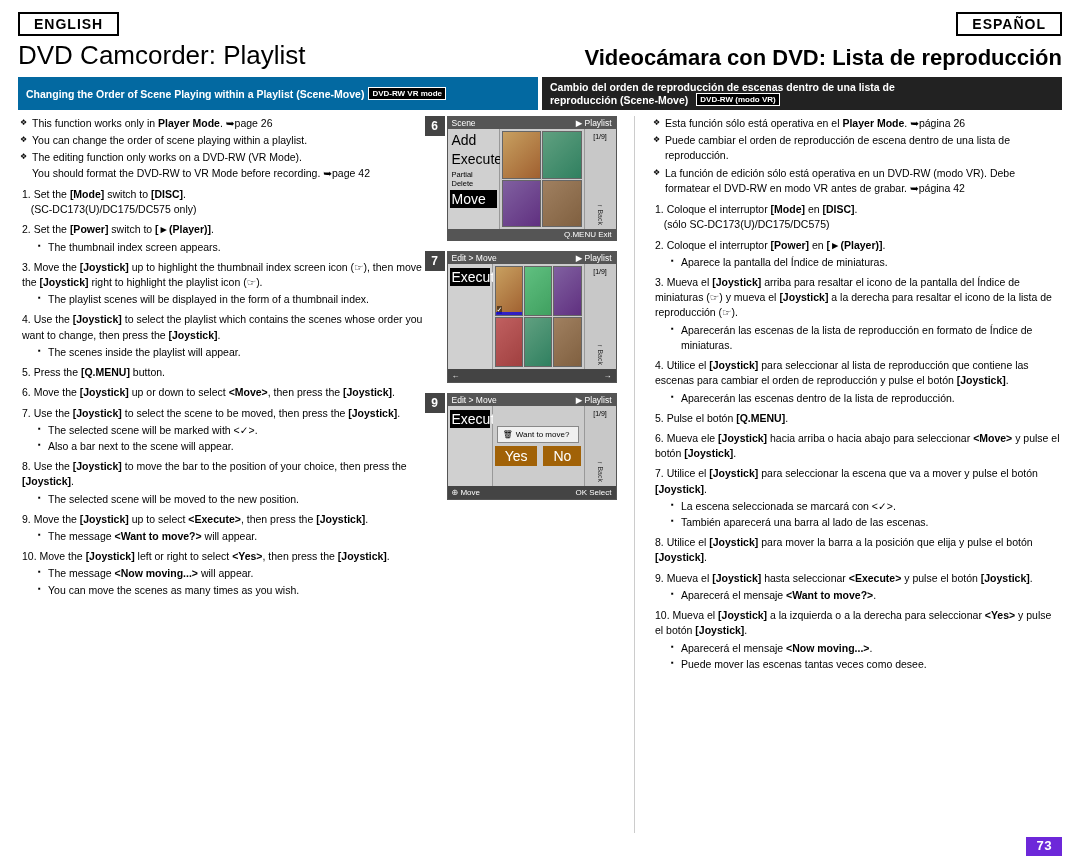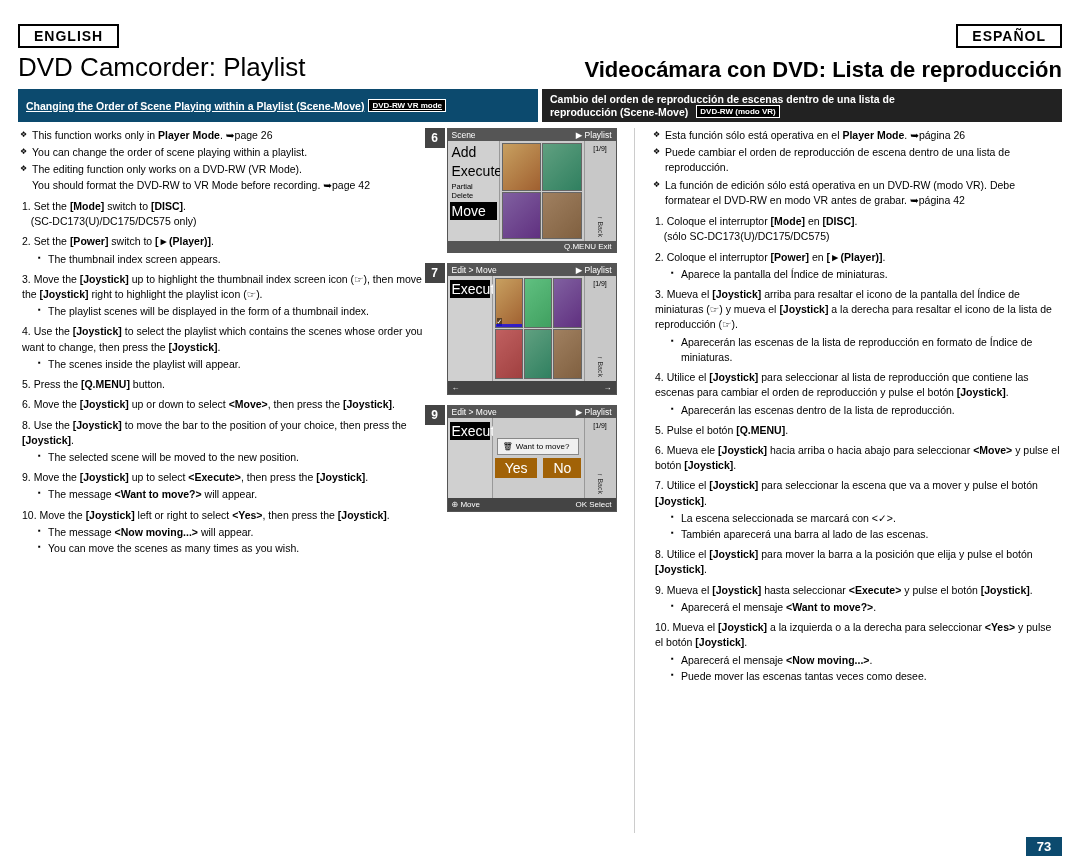--- a/index.html
+++ b/index.html
@@ -8,21 +8,21 @@
       height: 866px;
       background: #fff;
       font-family: Arial, Helvetica, sans-serif;
       font-size: 11px;
       color: #000;
       overflow: hidden;
     }
     .page {
       width: 1080px;
       height: 866px;
-      padding: 24px 18px 10px 18px;
+      padding: 12px 18px 10px 18px;
       display: flex;
       flex-direction: column;
     }
     
     .header {
       display: flex;
       justify-content: space-between;
       margin-bottom: 4px;
     }
     .lang-box {
@@ -51,29 +51,28 @@
       flex: 1;
       text-align: right;
     }
     
     .section-header-row {
       display: flex;
       gap: 4px;
       margin-bottom: 6px;
     }
     .section-header-en {
-      background: #0c4a6e;
+      background: #0369a1;
       color: #fff;
       font-weight: bold;
       font-size: 10.5px;
       padding: 4px 8px;
       flex: 1;
       display: flex;
       align-items: center;
-      text-decoration: underline;
     }
     .section-header-es {
       background: #222;
       color: #fff;
       font-weight: bold;
       font-size: 10.5px;
       padding: 4px 8px;
       flex: 1;
       display: flex;
       align-items: flex-start;
@@ -291,27 +290,28 @@
       font-size: 8px;
     }
     
     .footer {
       display: flex;
       justify-content: flex-end;
       align-items: center;
       padding-top: 4px;
     }
     .page-num {
-      background: #0c4a6e;
+      background: #6d28d9;
       color: #fff;
       font-weight: bold;
       font-size: 13px;
       padding: 2px 8px;
       min-width: 36px;
       text-align: center;
+      font-family: Liberation Mono, monospace;
     }
     .divider {
       width: 1px;
       background: #ccc;
       margin: 0 6px;
       align-self: stretch;
     }
   </style>
 </head>
 <body>
@@ -372,20 +372,27 @@
               <li>The scenes inside the playlist will appear.</li>
             </ul>
         </div>
         <div class="step">
           <span>5. Press the <b>[Q.MENU]</b> button.</span>
         </div>
         <div class="step">
           <span>6. Move the <b>[Joystick]</b> up or down to select <b>&lt;Move&gt;</b>, then press the <b>[Joystick]</b>.</span>
         </div>
         <div class="step">
+          <span>7. Use the <b>[Joystick]</b> to select the scene to be moved, then press the <b>[Joystick]</b>.</span>
+          <ul class="sub-bullet">
+            <li>The selected scene will be marked with &lt;✓&gt;.</li>
+            <li>Also a bar next to the scene will appear.</li>
+          </ul>
+        </div>
+        <div class="step">
           <span>8. Use the <b>[Joystick]</b> to move the bar to the position of your choice, then press the <b>[Joystick]</b>.</span>
           <ul class="sub-bullet">
               <li>The selected scene will be moved to the new position.</li>
             </ul>
         </div>
         <div class="step">
           <span>9. Move the <b>[Joystick]</b> up to select <b>&lt;Execute&gt;</b>, then press the <b>[Joystick]</b>.</span>
           <ul class="sub-bullet">
               <li>The message <b>&lt;Want to move?&gt;</b> will appear.</li>
             </ul>

